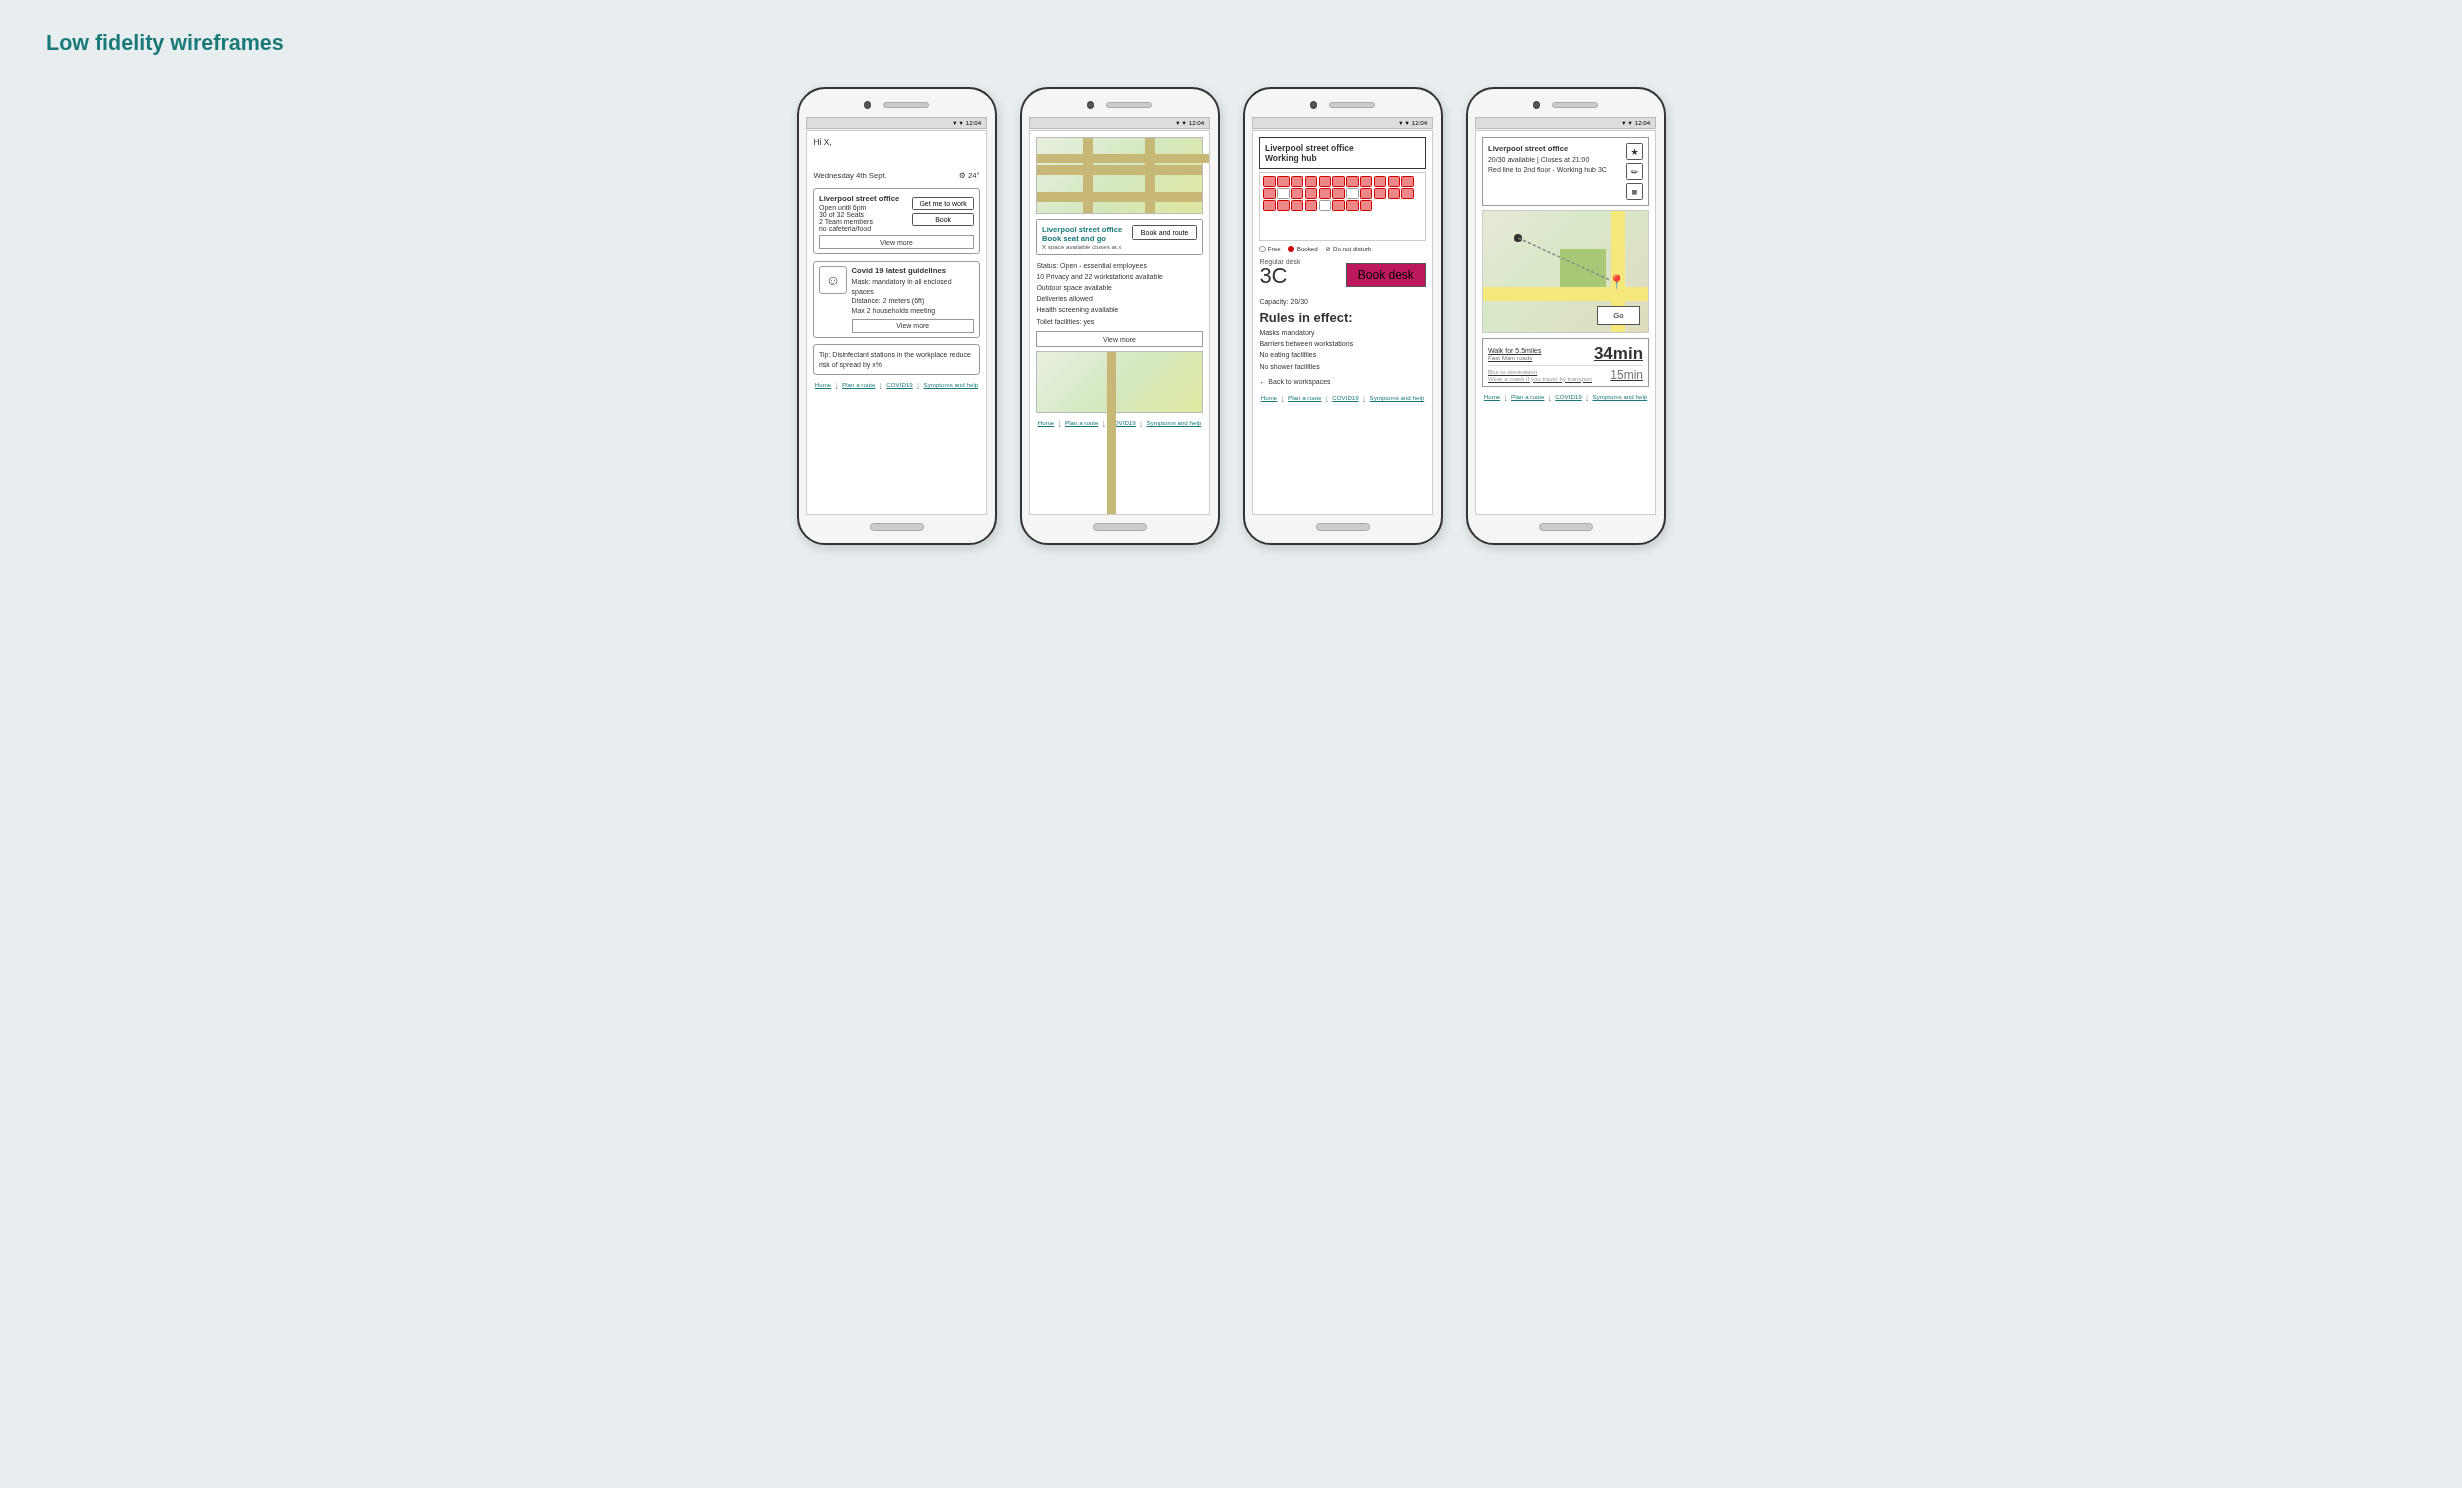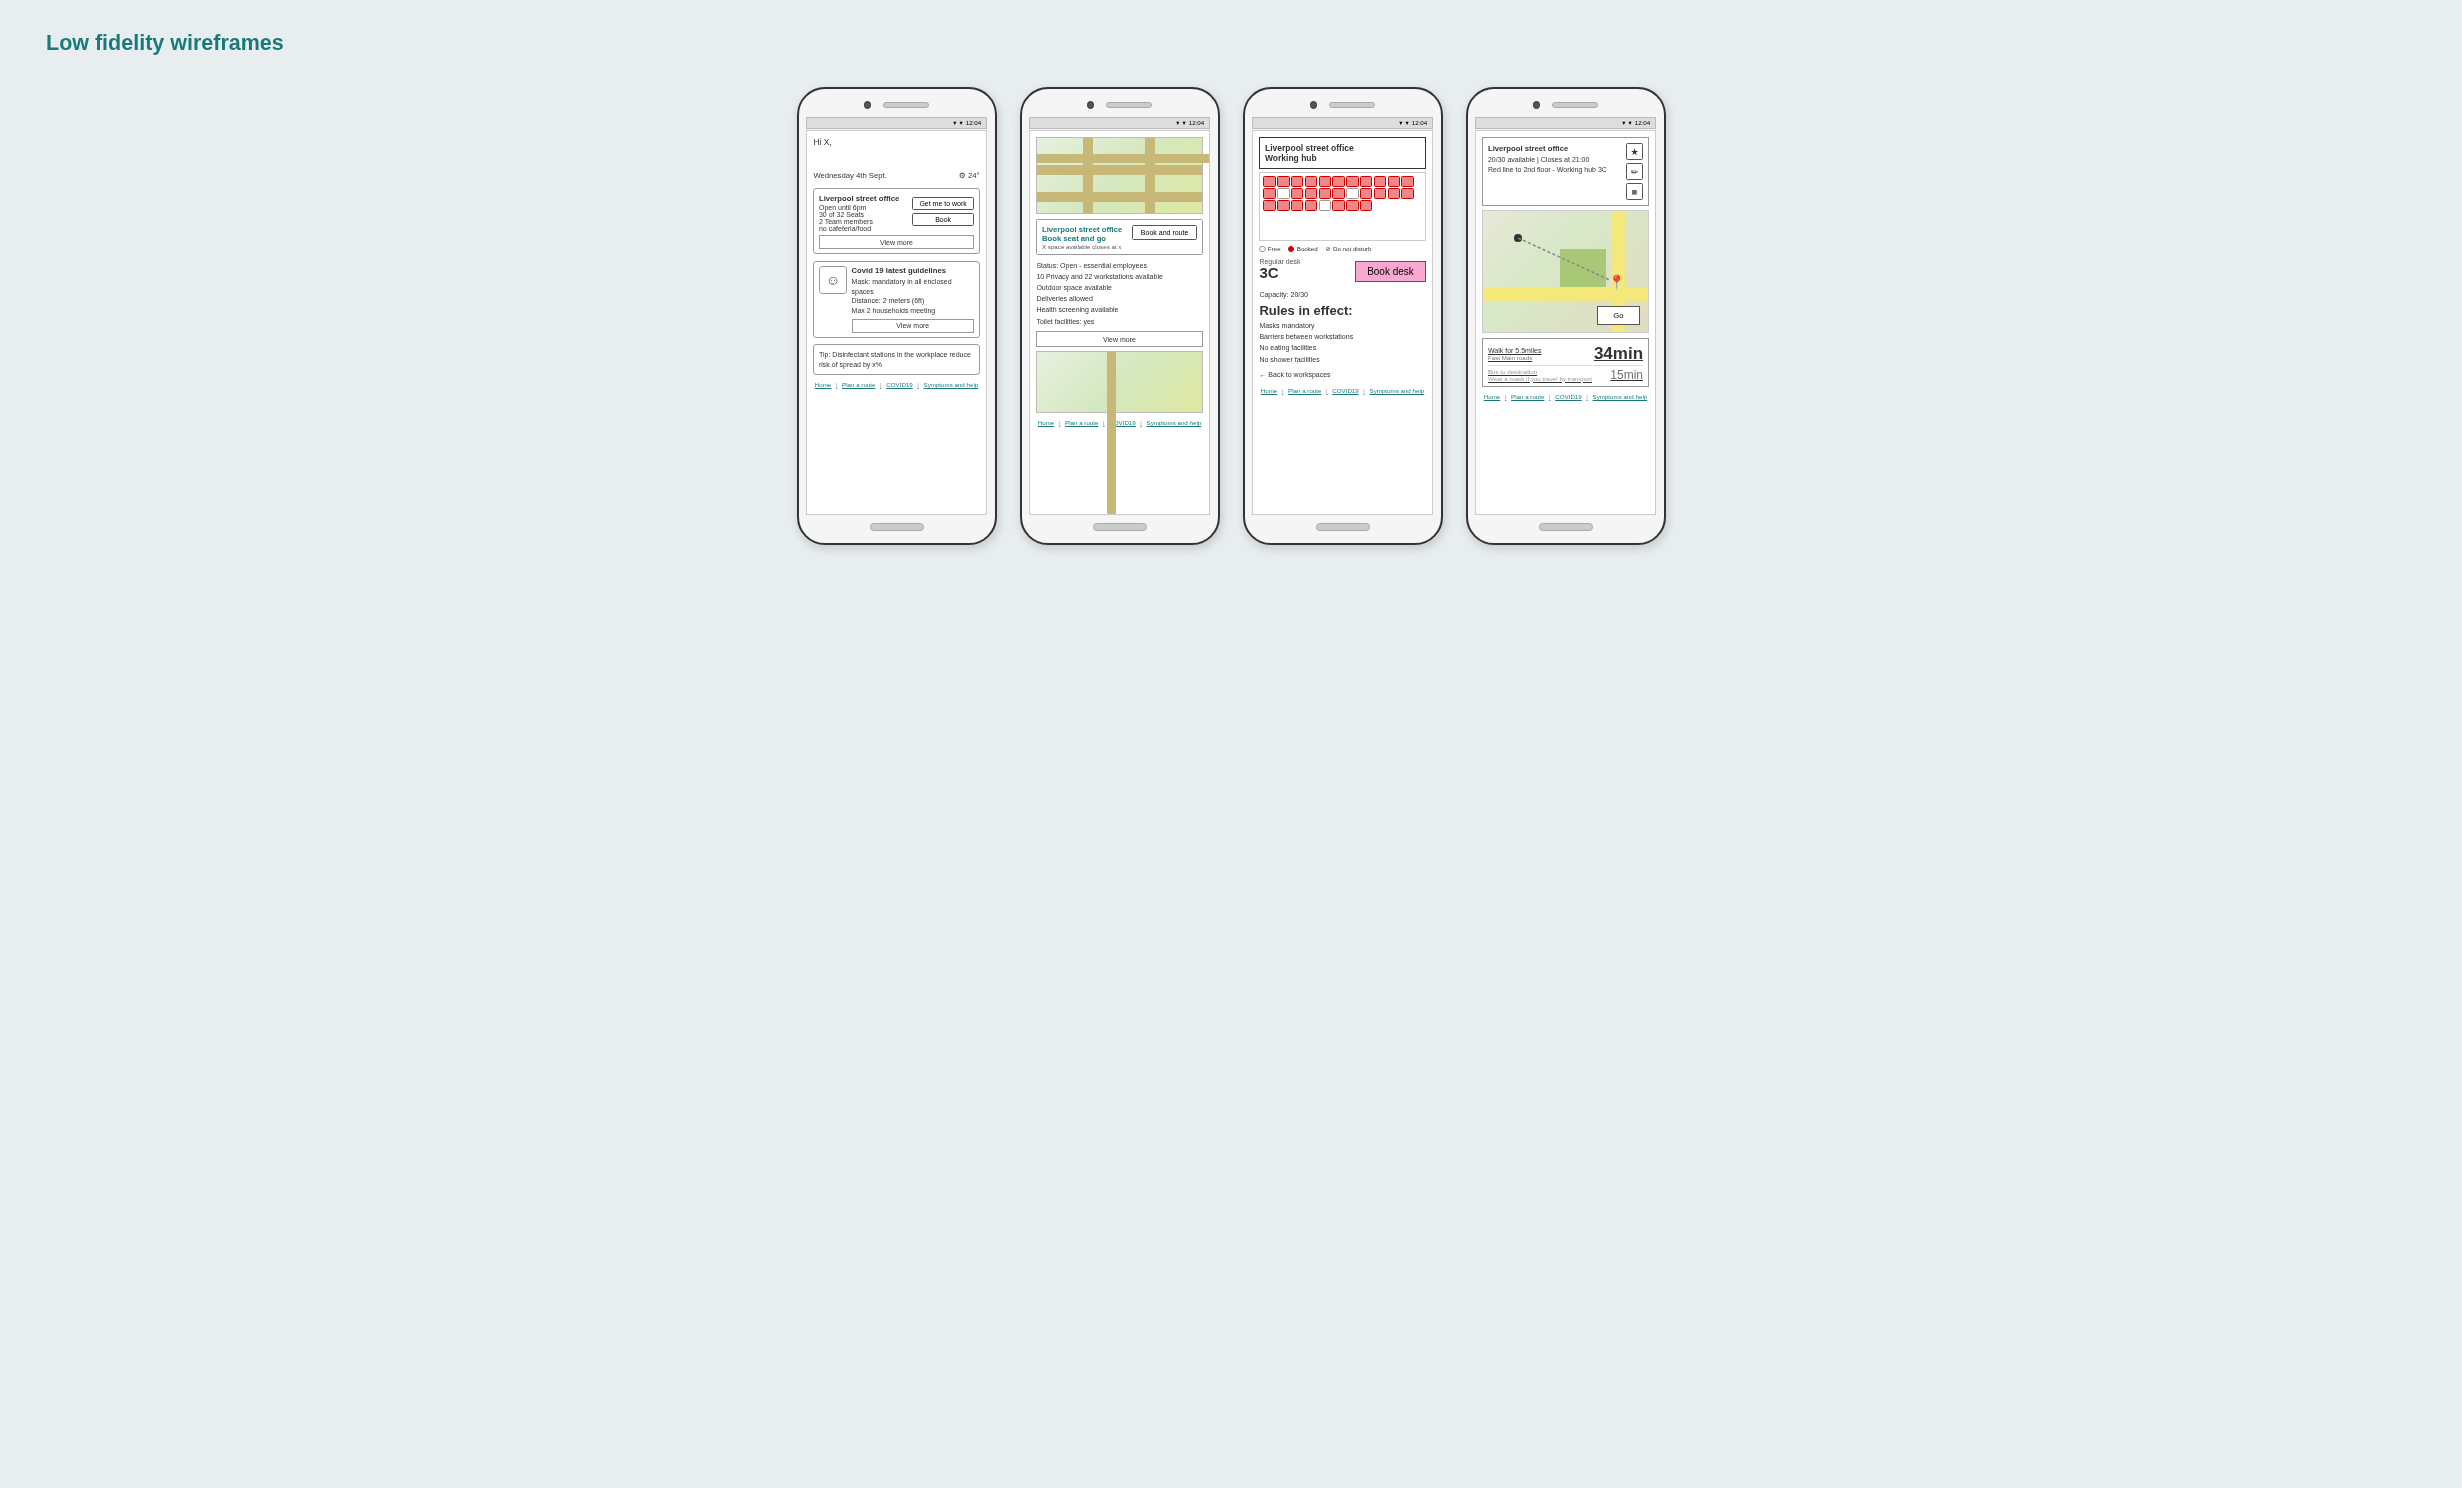--- a/index.html
+++ b/index.html
@@ -221,27 +221,27 @@
     .s3-seat.free {
       border-color: #999;
       background: #fff;
     }
     .s3-legend { display: flex; gap: 7.7px; align-items: center; font-size: 6.2px; margin-bottom: 6.2px; }
     .s3-legend-item { display: flex; align-items: center; gap: 2.3px; }
     .s3-legend-dot { width: 6.2px; height: 6.2px; border-radius: 50%; border: 0.8px solid #999; }
     .s3-legend-dot.booked { background: #c00; border-color: #c00; }
     .s3-desk-info { margin-bottom: 4.6px; }
     .s3-desk-type { font-size: 7px; color: #555; }
-    .s3-desk-num { font-size: 15px; font-weight: bold; line-height: 1; }
+    .s3-desk-num { font-size: 22px; font-weight: normal; line-height: 1; }
     .s3-desk-row { display: flex; justify-content: space-between; align-items: center; margin-bottom: 6.2px; }
     .s3-book-btn {
       border: 0.8px solid #555;
       padding: 3.8px 10.8px;
-      font-size: 10px;
-      background: #f9a8d4;
+      font-size: 12px;
+      background: #be185d;
       cursor: pointer;
     }
     .s3-capacity { font-size: 7px; margin-bottom: 4.6px; }
     .s3-rules-title { font-size: 13px; font-weight: bold; margin-bottom: 2.3px; }
     .s3-rules { font-size: 7px; line-height: 1.6; margin-bottom: 6.2px; }
     .s3-back { font-size: 7px; color: #333; display: flex; align-items: center; gap: 2.3px; cursor: pointer; }
 
     
     .s4-top-card {
       border: 0.8px solid #999;

